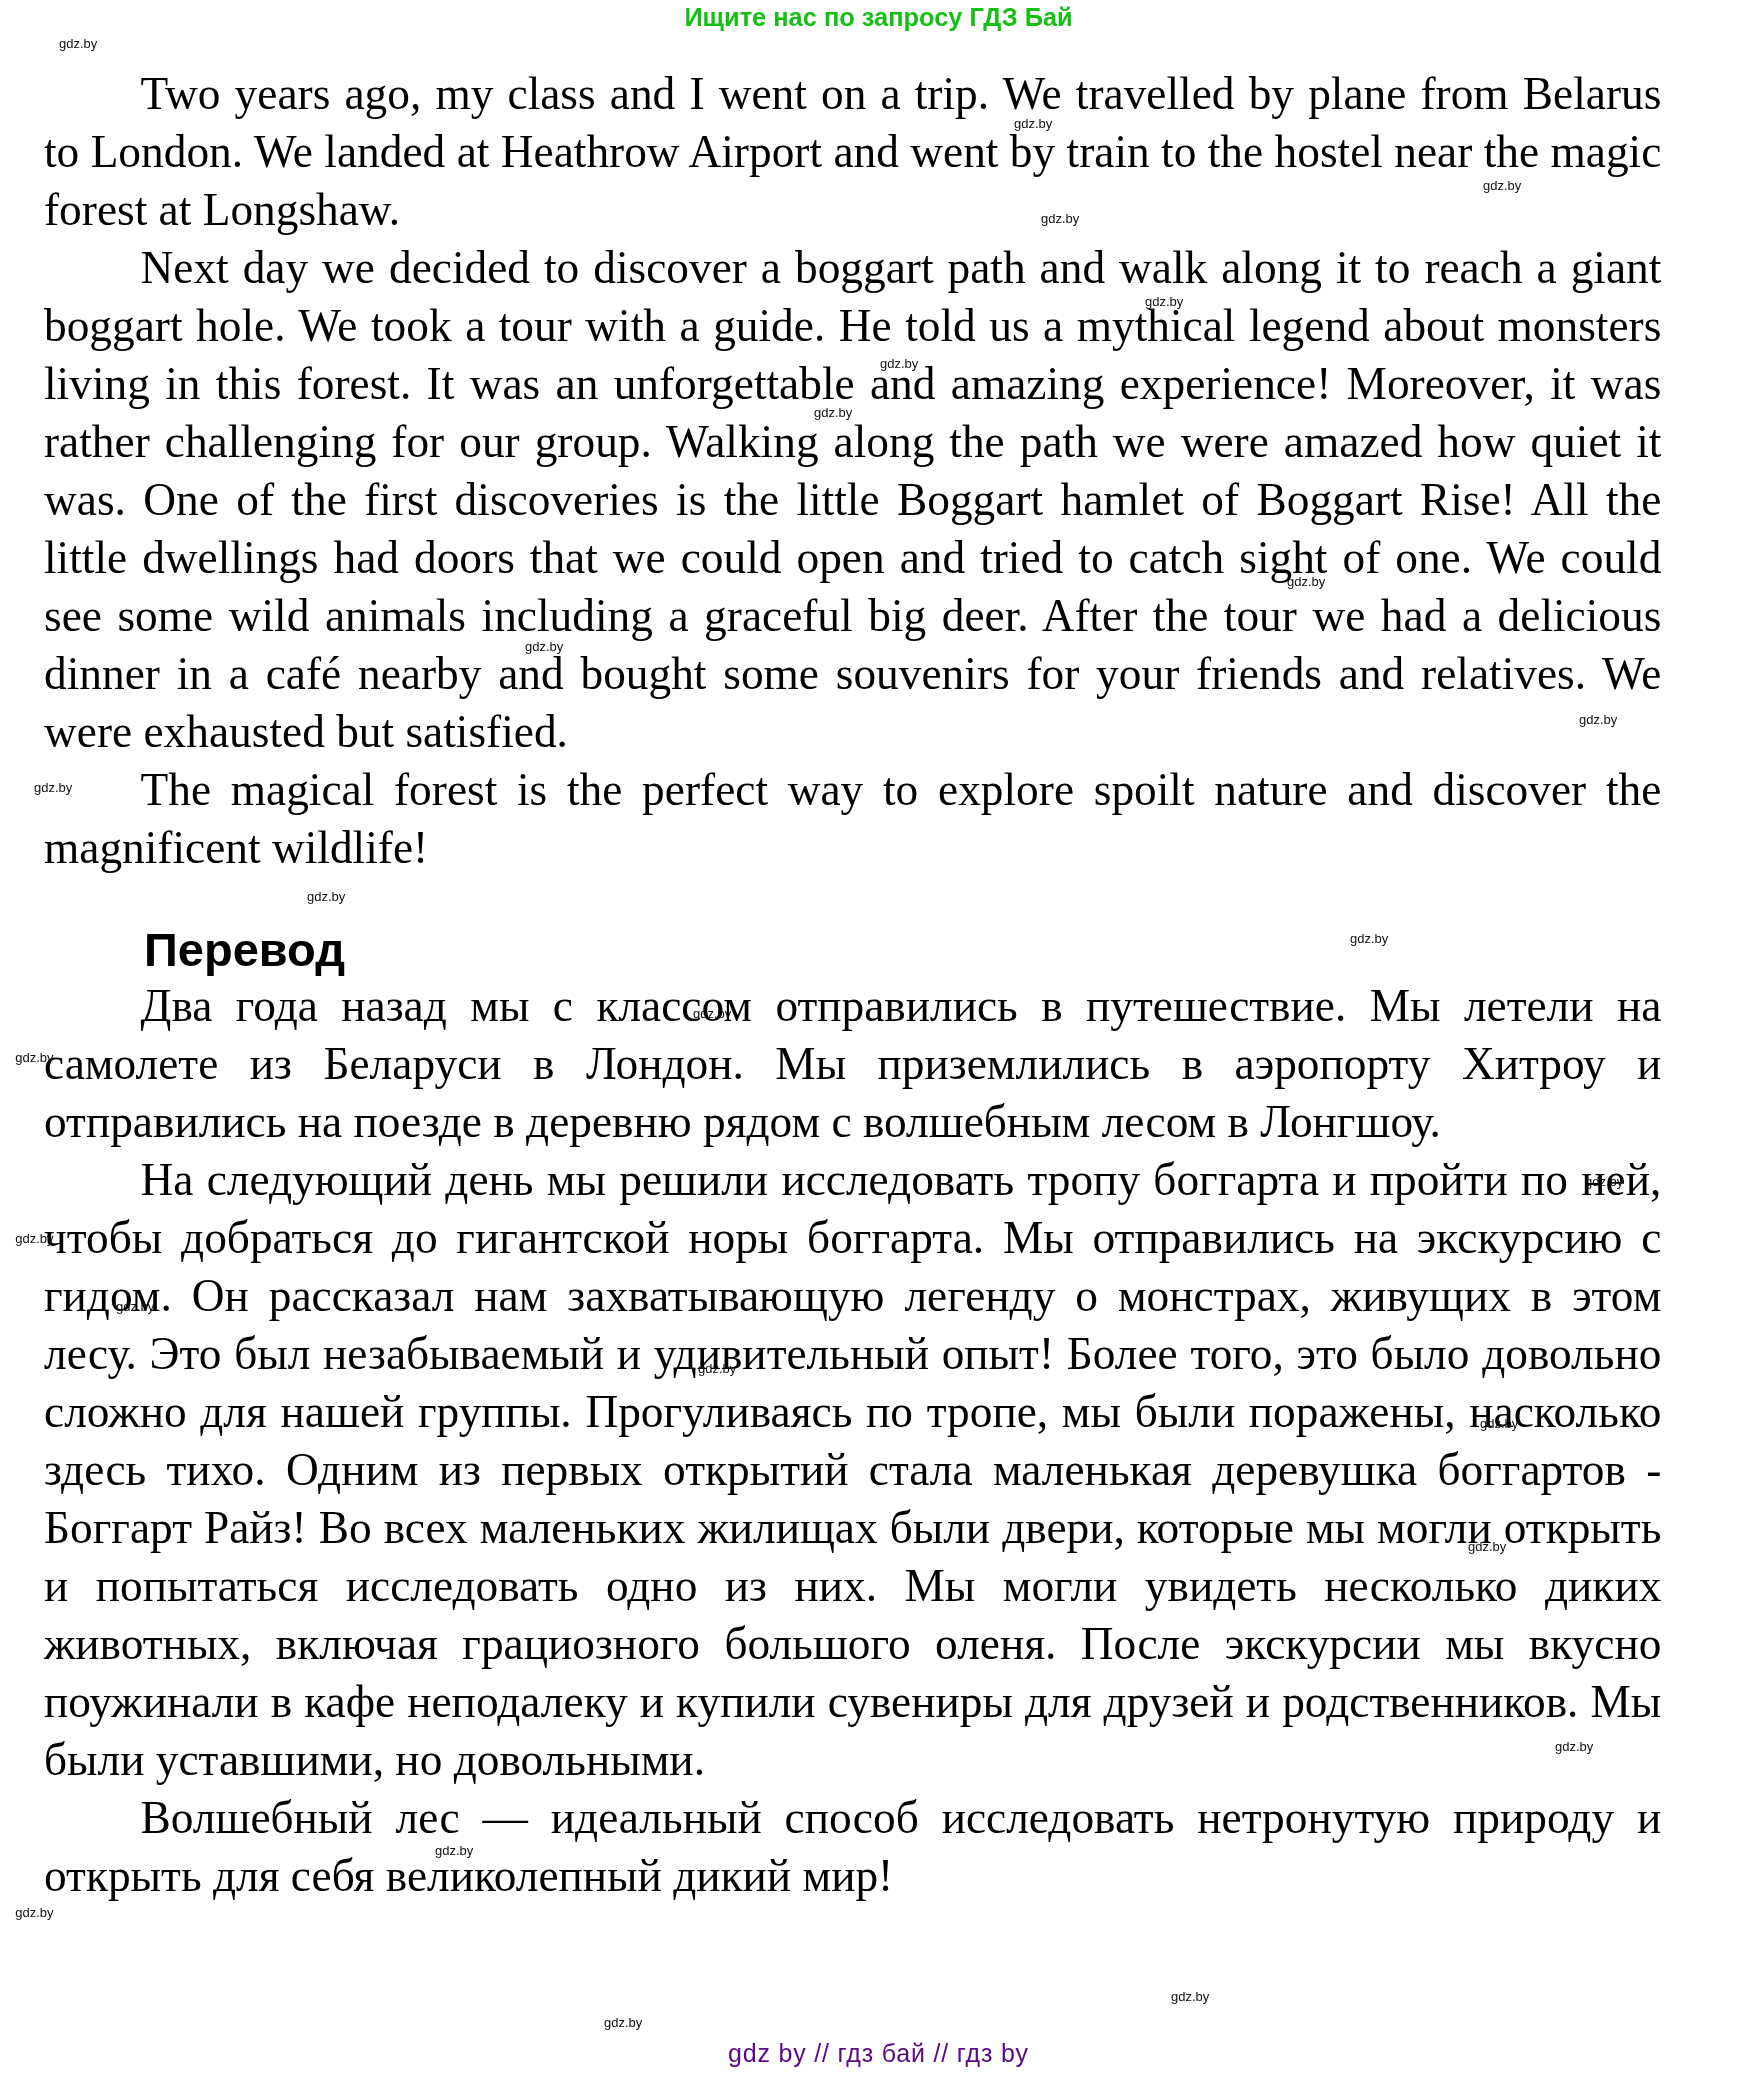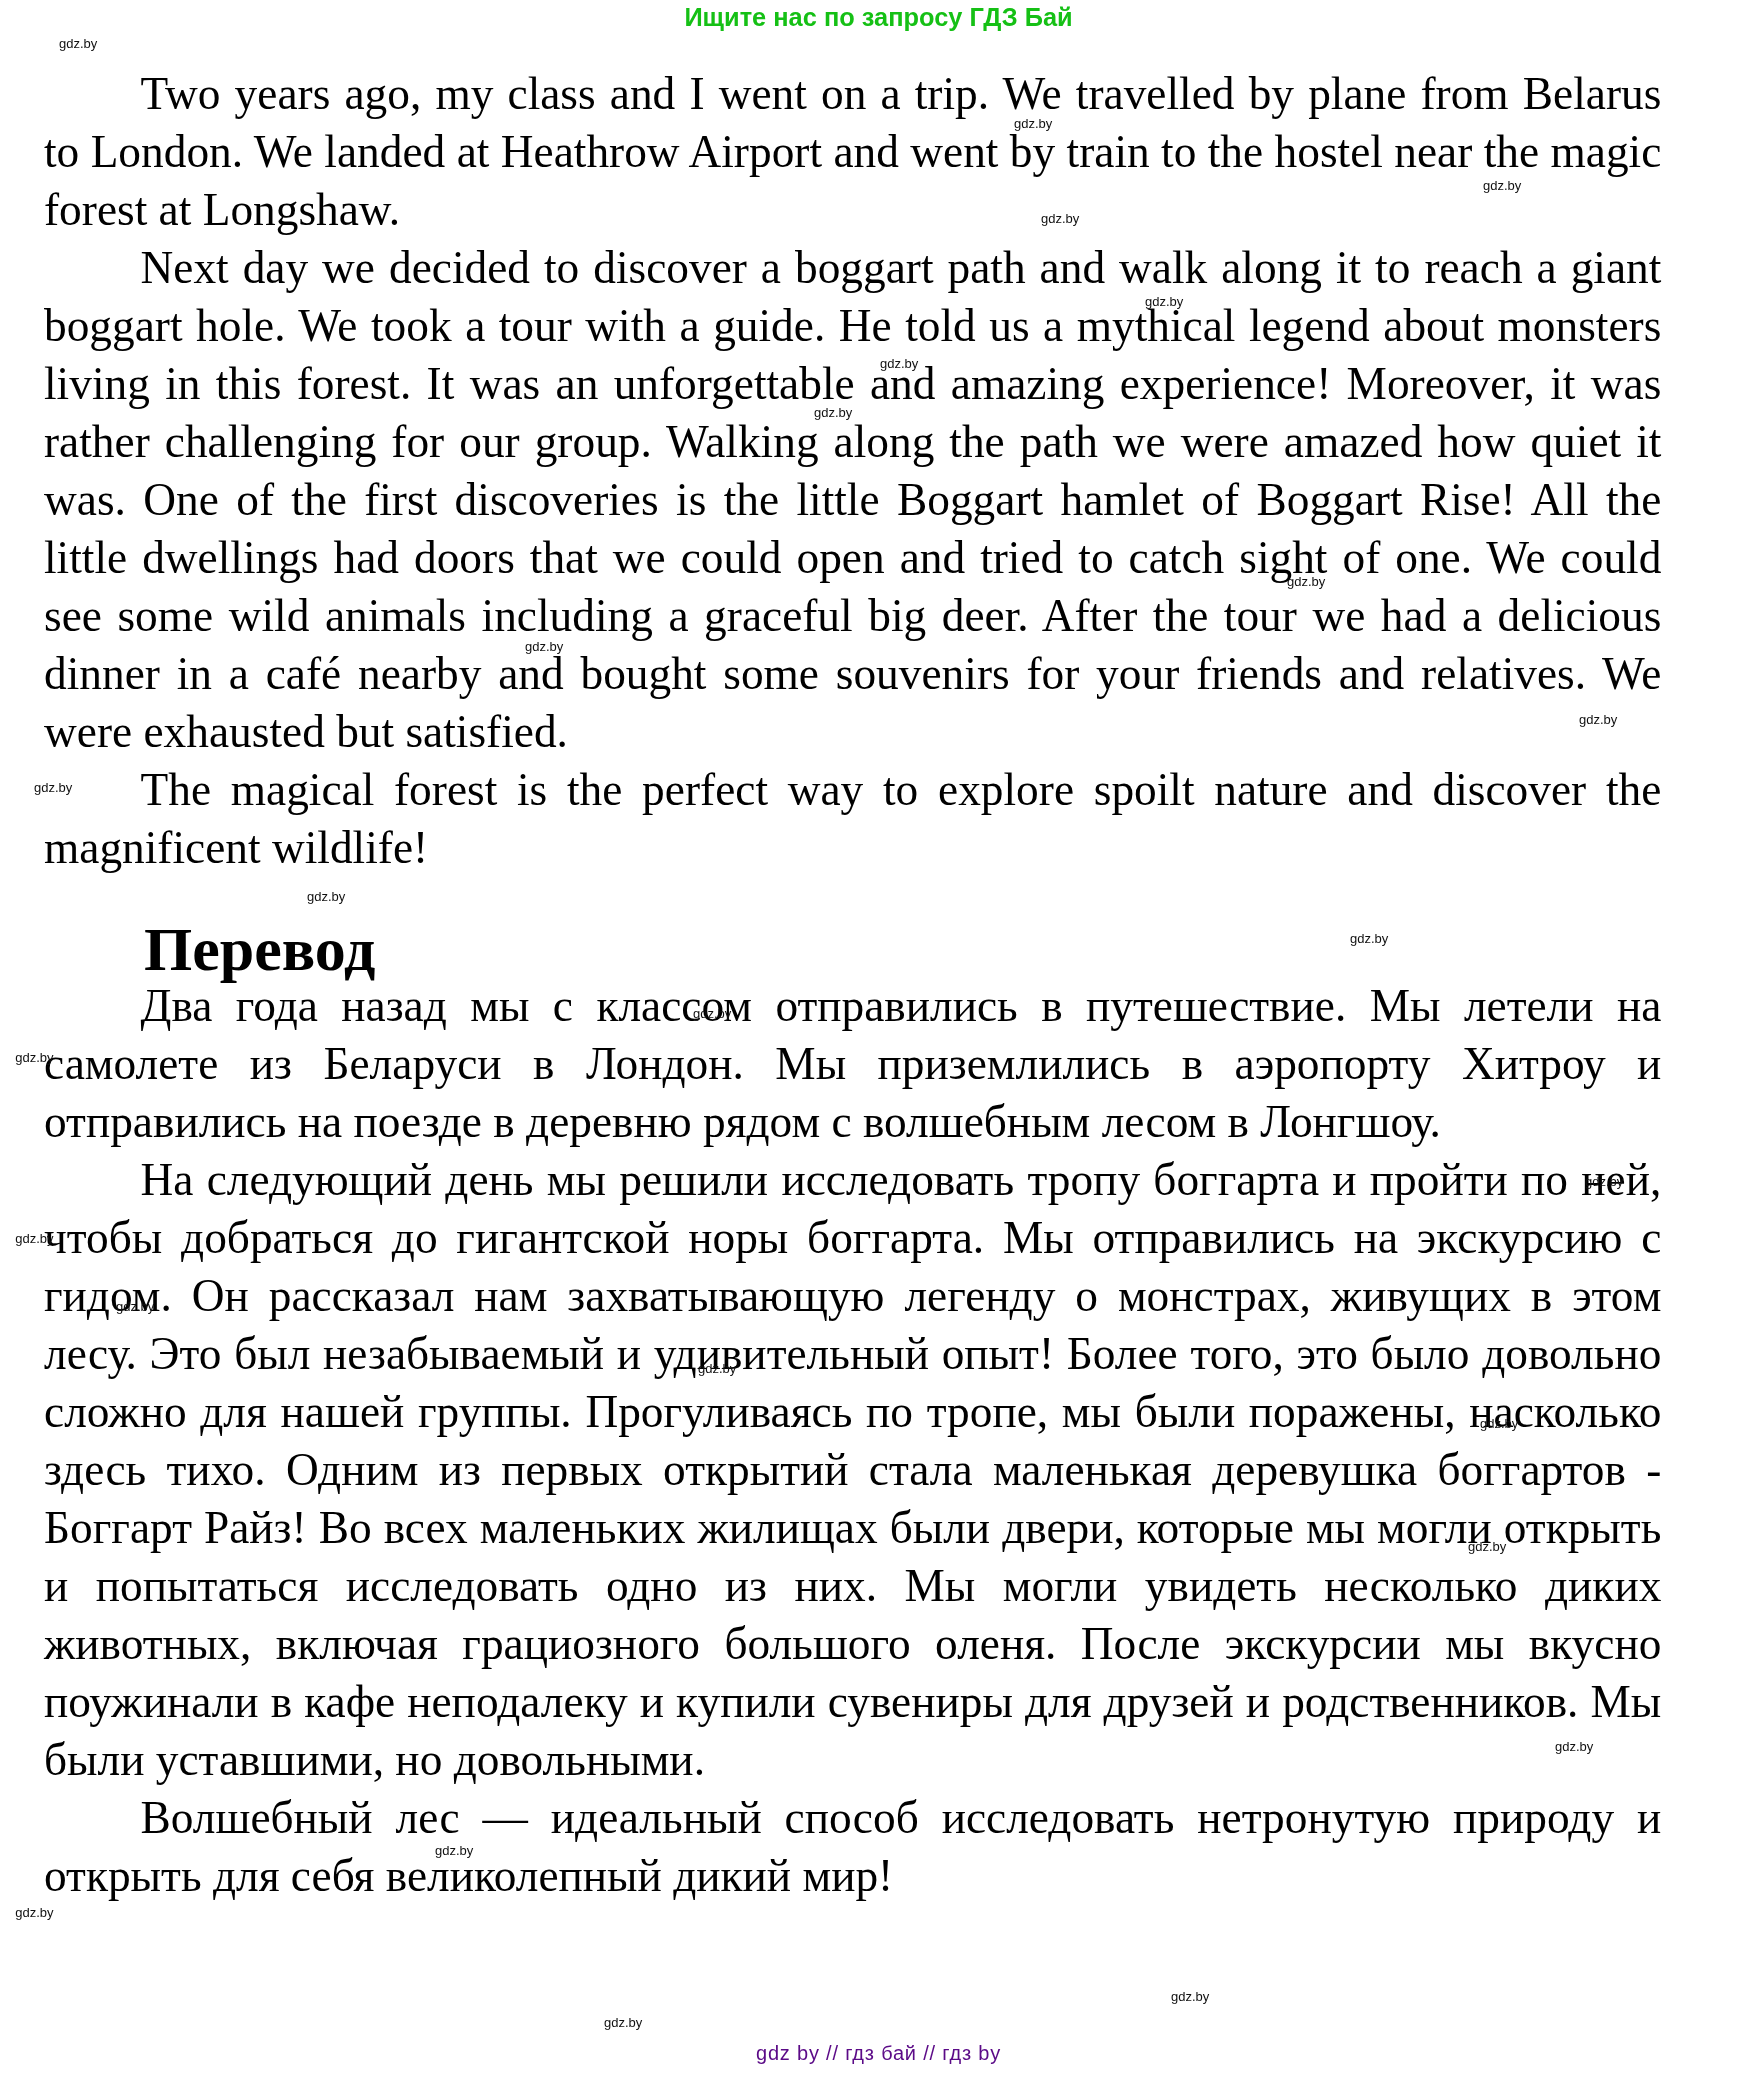--- a/index.html
+++ b/index.html
@@ -49,38 +49,38 @@
     font-family: "Liberation Serif", serif;
     text-indent: 100px;
     transform: scaleX(0.965);
     transform-origin: left top;
   }
   p.para.last-en { margin-bottom: 0; }
 
   h2.perevod {
     margin: 47px 0 0 0;
     padding-left: 100px;
-    font-size: 62px;
+    font-size: 47px;
     line-height: 53px;
     font-weight: bold;
     color: #000000;
-    font-family: Liberation Serif, serif;
+    font-family: Liberation Sans, sans-serif;
   }
 
   .ru-start { margin-top: 56px; }
 
   
   .footer {
     position: absolute;
     bottom: 12px;
     left: 0;
     width: 100%;
     text-align: center;
     font-family: "Liberation Sans", sans-serif;
-    font-size: 20px;
+    font-size: 25px;
     line-height: 34px;
     color: #5b0a87;
     letter-spacing: 0.8px;
   }
 
   
   .wm {
     position: absolute;
     font-family: "Liberation Sans", sans-serif;
     font-size: 13px;

